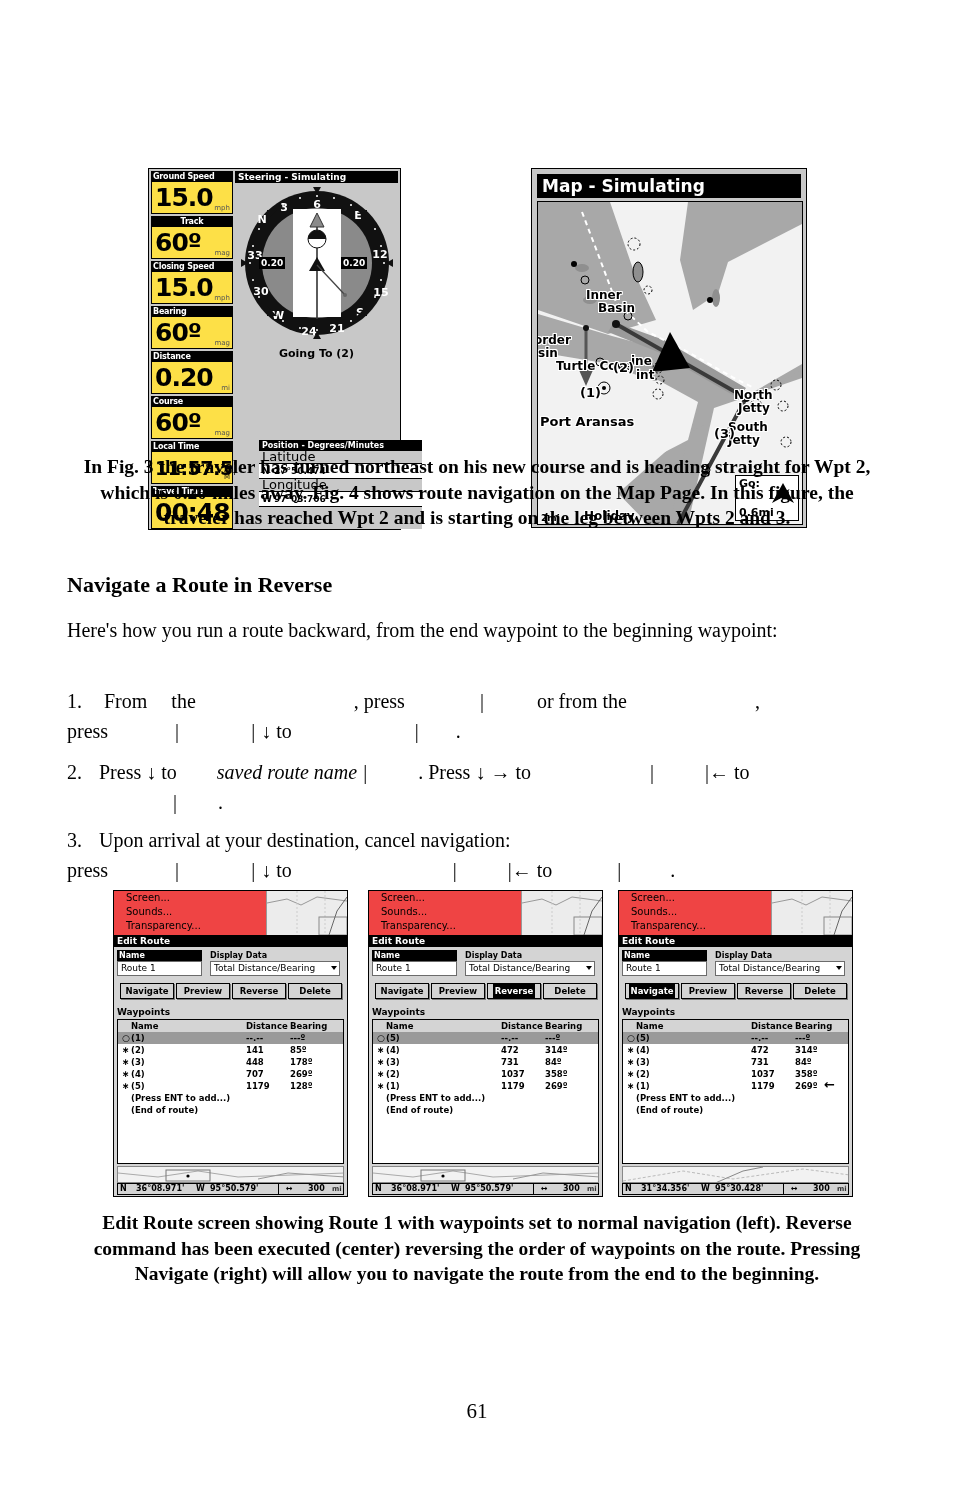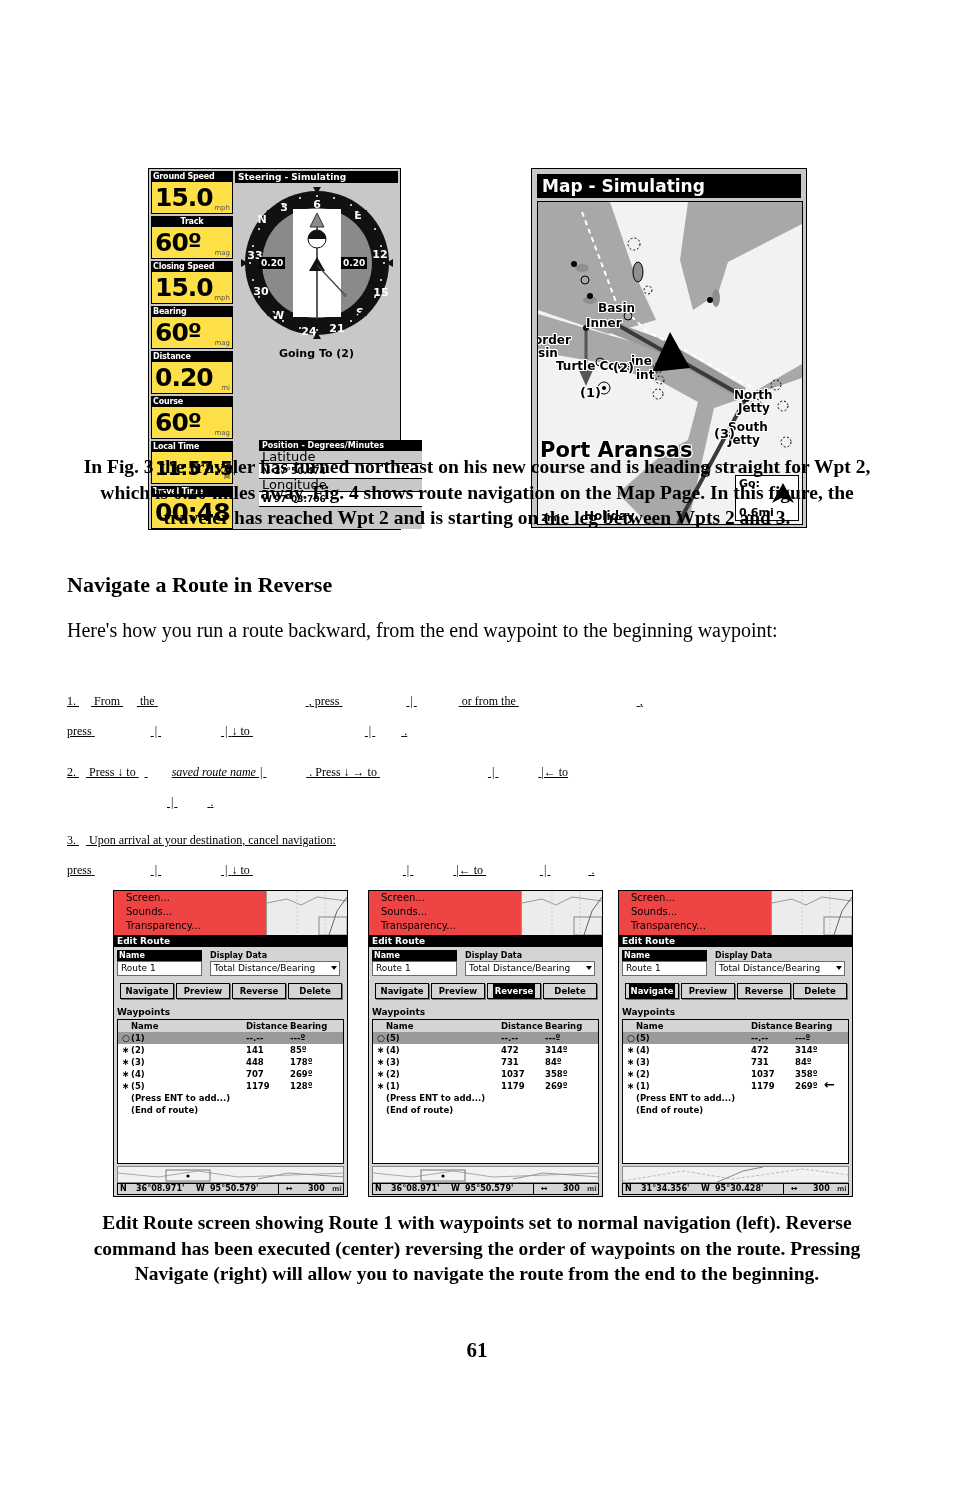--- a/index.html
+++ b/index.html
@@ -54,21 +54,21 @@
   .gobox .g1{position:absolute;left:3px;top:1px;}
   .gobox .g2{position:absolute;left:3px;bottom:1px;}
   .scaletxt{position:absolute;left:3px;bottom:1px;font-size:9px;font-weight:bold;
             font-family:"DejaVu Sans",sans-serif;
             text-shadow:1px 0 0 #fff,-1px 0 0 #fff,0 1px 0 #fff,0 -1px 0 #fff;}
 
   
   .capt{position:absolute;font-size:19.5px;font-weight:bold;line-height:25.5px;text-align:center;}
   .h2{position:absolute;font-size:22px;font-weight:bold;}
   .para{position:absolute;font-size:20px;line-height:29px;}
-  .step{position:absolute;font-size:12px;line-height:30px;text-decoration:underline;}
+  .step{position:absolute;font-size:20px;line-height:30px;}
   .gap{display:inline-block;}
   .bar{display:inline-block;padding:0 1px;}
   .ital{font-style:italic;margin-left:24px;}
   .pagenum{position:absolute;left:0;width:954px;text-align:center;font-size:21px;}
 
   
   .er{position:absolute;top:890px;width:235px;height:307px;border:1px solid #000;
       background:#d4d4d4;font-family:"DejaVu Sans",sans-serif;box-sizing:border-box;}
   #er-left{left:113px;}
   #er-center{left:368px;}
@@ -333,35 +333,35 @@
             <circle cx="238" cy="183" r="5" stroke-dasharray="2,2"></circle>
             <circle cx="248" cy="240" r="5" stroke-dasharray="2,2"></circle>
             <circle cx="168" cy="268" r="4"></circle>
           </g>
           <circle cx="66" cy="186" r="2" fill="#000"></circle>
           <circle cx="36" cy="62" r="3" fill="#000"></circle>
           <circle cx="52" cy="94" r="3" fill="#000"></circle>
           <circle cx="172" cy="98" r="3" fill="#000"></circle>
         </svg>
         <div id="map-labels">
-            <div class="maplabel" style="left: 48px; top: 86px; font-size: 12px; margin-top: 28px;">Inner</div>
+            <div class="maplabel" style="left: 48px; top: 86px; font-size: 12px;">Inner</div>
             <div class="maplabel" style="left: 48px; top: 99px; font-size: 12px; margin-left: 12px;">Basin</div>
             <div class="maplabel" style="left: -4px; top: 131px; font-size: 12px;">order</div>
             <div class="maplabel" style="left: 0px; top: 144px; font-size: 12px;">sin</div>
             <div class="maplabel" style="left: 18px; top: 157px; font-size: 12px;">Turtle Cove</div>
             <div class="maplabel" style="left: 93px; top: 152px; font-size: 12px;">ine</div>
             <div class="maplabel" style="left: 98px; top: 166px; font-size: 12px;">int</div>
             <div class="maplabel" style="left: 75px; top: 158px; font-size: 13px;">(2)</div>
             <div class="maplabel" style="left: 42px; top: 183px; font-size: 13px;">(1)</div>
             <div class="maplabel" style="left: 196px; top: 186px; font-size: 12px;">North</div>
             <div class="maplabel" style="left: 200px; top: 199px; font-size: 12px;">Jetty</div>
             <div class="maplabel" style="left: 190px; top: 218px; font-size: 12px;">South</div>
             <div class="maplabel" style="left: 190px; top: 231px; font-size: 12px;">Jetty</div>
             <div class="maplabel" style="left: 176px; top: 224px; font-size: 13px;">(3)</div>
-            <div class="maplabel" style="left: 2px; top: 212px; font-size: 21px; margin-top: 24px;">Port Aransas</div>
+            <div class="maplabel" style="left: 2px; top: 212px; font-size: 13px;">Port Aransas</div>
             <div class="maplabel" style="left: 46px; top: 307px; font-size: 12px;">Holiday</div>
           </div>
         <div class="scaletxt">2mi</div>
         <div class="gobox">
           <div class="g1">Go:</div>
           <svg width="24" height="22" style="position:absolute;right:3px;top:6px;">
             <polygon points="12,1 23,21 12,15 1,21" fill="#000"></polygon>
           </svg>
           <div class="g2">0.6mi</div>
         </div>
@@ -696,14 +696,14 @@
         <span class="s5"></span>
         <span class="s6">↔</span>
         <span class="s7">300</span>
         <span class="s8">mi</span>
       </div>
       <div class="er-arrow" style="left: 205px; top: 188px;">←</div>
     </div>
 
   <div class="capt" style="left:67px;top:1210px;width:820px;">Edit Route screen showing Route 1 with waypoints set to normal  navigation (left). Reverse command has been executed (center) reversing the order of waypoints on the route. Pressing Navigate (right) will allow you to navigate the route from the end to the beginning.</div>
 
-  <div class="pagenum" style="top:1338px;font-weight:bold;">61</div>
+  <div class="pagenum" style="top:1399px;">61</div>
 </div>
 
 </body></html>

